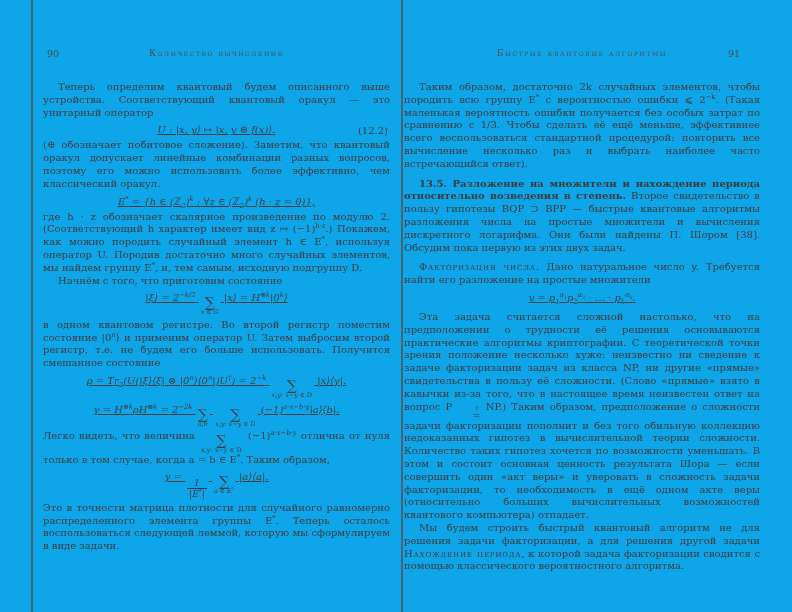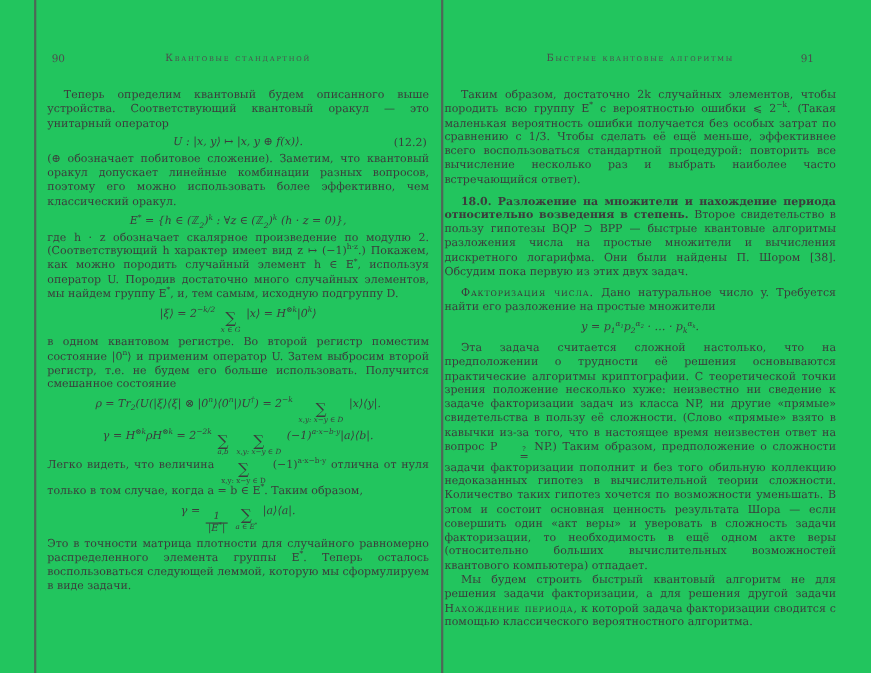--- a/index.html
+++ b/index.html
@@ -1,40 +1,40 @@
 <!DOCTYPE html>
 <html><head>
 <meta charset="utf-8">
 <style>
   * { margin:0; padding:0; box-sizing:border-box; }
   html,body { width:792px; height:612px; }
   body { background:#fbfbf8; overflow:hidden; }
   .spread {
-    position:relative; width:792px; height:612px; background:#22c55e;
+    position:relative; width:792px; height:612px; background:#0ea5e9;
     font-family:"DejaVu Serif","DejaVu Sans",serif; color:#3c3c3c;
   }
   .scan-edge { position:absolute; top:0; bottom:0; width:2px; background:#565656; opacity:.85; }
   .scan-edge.left { left:31px; }
   .scan-edge.center { left:401px; }
   .page { position:absolute; top:48px; }
   .page-left  { left:43px;  width:347px; }
   .page-right { left:404px; width:356px; }
   .running-head {
     position:relative; height:13px; margin-bottom:20px;
     font-size:9px; letter-spacing:1.6px; font-variant:small-caps;
     color:#4d4d4d; text-align:center; white-space:nowrap;
   }
   .pageno { position:absolute; top:0; font-variant:normal; letter-spacing:0; font-size:9.5px; color:#4d4d4d; }
   .pageno.pos-left { left:4px; }
   .pageno.pos-right { right:20px;margin-left:24px; }
   .para { font-size:10px; line-height:12.8px; text-align:justify; }
   .para.indent { text-indent:15px; }
   .gap { margin-top:7px; }
   .formula { position:relative; text-align:center; font-size:10px; line-height:13px; margin:4px 0 3px 0; }
-  .fbody { font-style:italic; }
+  .fbody { font-style:italic;text-decoration:underline; }
   .eqno { position:absolute; right:2px; top:50%; transform:translateY(-50%); font-style:normal; font-size:10px; }
   sup, sub { font-size:0.68em; line-height:0; }
   .bigop { display:inline-flex; flex-direction:column; align-items:center; vertical-align:-0.6em; margin:0 2px; }
   .bigop .op { font-size:14px; line-height:12px; font-style:normal; }
   .bigop .lim { font-size:6.5px; line-height:6.5px; white-space:nowrap; margin-top:1px;text-align:right; }
   .frac { display:inline-flex; flex-direction:column; align-items:center; vertical-align:-0.55em; margin:0 2px; }
   .frac .num { font-size:9px; line-height:9px; }
   .frac .den { font-size:9px; line-height:10px; border-top:0.8px solid #3c3c3c; padding:0 2px; }
   .caps { font-variant:small-caps; letter-spacing:0.8px; }
   .qeq { display:inline-flex; flex-direction:column; align-items:center; vertical-align:-1px; }
@@ -45,28 +45,29 @@
 </head>
 <body>
 
 <div class="spread">
   <div class="scan-edge left"></div>
   <div class="scan-edge center"></div>
 
   <div class="page page-left">
     <div class="running-head">
       <span class="pageno pos-left">90</span>
-      <span class="head-title">Квантовые стандартной</span>
+      <span class="head-title">Количество вычисления</span>
     </div>
     <div class="page-body" id="left-body">
         <p class="para indent">Теперь определим квантовый будем описанного выше устройства. Соответствующий квантовый оракул — это унитарный оператор</p>
         <div class="formula"><span class="fbody">U : |x, y⟩ ↦ |x, y ⊕ f(x)⟩.</span><span class="eqno">(12.2)</span></div>
         <p class="para">(⊕ обозначает побитовое сложение). Заметим, что квантовый оракул допускает линейные комбинации разных вопросов, поэтому его можно использовать более эффективно, чем классический оракул.</p>
         <div class="formula"><span class="fbody">E<sup>*</sup> = {h ∈ (ℤ<sub>2</sub>)<sup>k</sup> : ∀z ∈ (ℤ<sub>2</sub>)<sup>k</sup> (h · z = 0)},</span></div>
         <p class="para">где h · z обозначает скалярное произведение по модулю 2. (Соответствующий h характер имеет вид z ↦ (−1)<sup>h·z</sup>.) Покажем, как можно породить случайный элемент h ∈ E<sup>*</sup>, используя оператор U. Породив достаточно много случайных элементов, мы найдем группу E<sup>*</sup>, и, тем самым, исходную подгруппу D.</p>
+        <p class="para indent">Начнём с того, что приготовим состояние</p>
         <div class="formula"><span class="fbody">|ξ⟩ = 2<sup>−k/2</sup> <span class="bigop">
               <span class="op">∑</span>
               <span class="lim">x ∈ G</span>
             </span> |x⟩ = H<sup>⊗k</sup>|0<sup>k</sup>⟩</span></div>
         <p class="para">в одном квантовом регистре. Во второй регистр поместим состояние |0<sup>n</sup>⟩ и применим оператор U. Затем выбросим второй регистр, т.е. не будем его больше использовать. Получится смешанное состояние</p>
         <div class="formula"><span class="fbody">ρ = Tr<sub>2</sub>(U(|ξ⟩⟨ξ| ⊗ |0<sup>n</sup>⟩⟨0<sup>n</sup>|)U<sup>†</sup>) = 2<sup>−k</sup> <span class="bigop">
               <span class="op">∑</span>
               <span class="lim">x,y: x−y ∈ D</span>
             </span> |x⟩⟨y|.</span></div>
         <div class="formula"><span class="fbody">γ = H<sup>⊗k</sup>ρH<sup>⊗k</sup> = 2<sup>−2k</sup> <span class="bigop">
@@ -91,21 +92,21 @@
       </div>
   </div>
 
   <div class="page page-right">
     <div class="running-head">
       <span class="head-title">Быстрые квантовые алгоритмы</span>
       <span class="pageno pos-right">91</span>
     </div>
     <div class="page-body" id="right-body">
         <p class="para indent">Таким образом, достаточно 2k случайных элементов, чтобы породить всю группу E<sup>*</sup> с вероятностью ошибки ⩽ 2<sup>−k</sup>. (Такая маленькая вероятность ошибки получается без особых затрат по сравнению с 1/3. Чтобы сделать её ещё меньше, эффективнее всего воспользоваться стандартной процедурой: повторить все вычисление несколько раз и выбрать наиболее часто встречающийся ответ).</p>
-        <p class="para indent gap"><b>18.0. Разложение на множители и нахождение периода относительно возведения в степень.</b> Второе свидетельство в пользу гипотезы BQP ⊃ BPP — быстрые квантовые алгоритмы разложения числа на простые множители и вычисления дискретного логарифма. Они были найдены П. Шором [38]. Обсудим пока первую из этих двух задач.</p>
+        <p class="para indent gap"><b>13.5. Разложение на множители и нахождение периода относительно возведения в степень.</b> Второе свидетельство в пользу гипотезы BQP ⊃ BPP — быстрые квантовые алгоритмы разложения числа на простые множители и вычисления дискретного логарифма. Они были найдены П. Шором [38]. Обсудим пока первую из этих двух задач.</p>
         <p class="para indent gap"><span class="caps">Факторизация числа.</span> Дано натуральное число y. Требуется найти его разложение на простые множители</p>
         <div class="formula"><span class="fbody">y = p<sub>1</sub><sup>α<sub>1</sub></sup>p<sub>2</sub><sup>α<sub>2</sub></sup> · … · p<sub>k</sub><sup>α<sub>k</sub></sup>.</span></div>
         <p class="para indent gap">Эта задача считается сложной настолько, что на предположении о трудности её решения основываются практические алгоритмы криптографии. С теоретической точки зрения положение несколько хуже: неизвестно ни сведение к задаче факторизации задач из класса NP, ни другие «прямые» свидетельства в пользу её сложности. (Слово «прямые» взято в кавычки из-за того, что в настоящее время неизвестен ответ на вопрос P <span class="qeq">
             <span class="q">?</span>
             <span class="e">=</span>
           </span> NP.) Таким образом, предположение о сложности задачи факторизации пополнит и без того обильную коллекцию недоказанных гипотез в вычислительной теории сложности. Количество таких гипотез хочется по возможности уменьшать. В этом и состоит основная ценность результата Шора — если совершить один «акт веры» и уверовать в сложность задачи факторизации, то необходимость в ещё одном акте веры (относительно больших вычислительных возможностей квантового компьютера) отпадает.</p>
         <p class="para indent">Мы будем строить быстрый квантовый алгоритм не для решения задачи факторизации, а для решения другой задачи <span class="caps">Нахождение периода</span>, к которой задача факторизации сводится с помощью классического вероятностного алгоритма.</p>
       </div>
   </div>
 </div>

